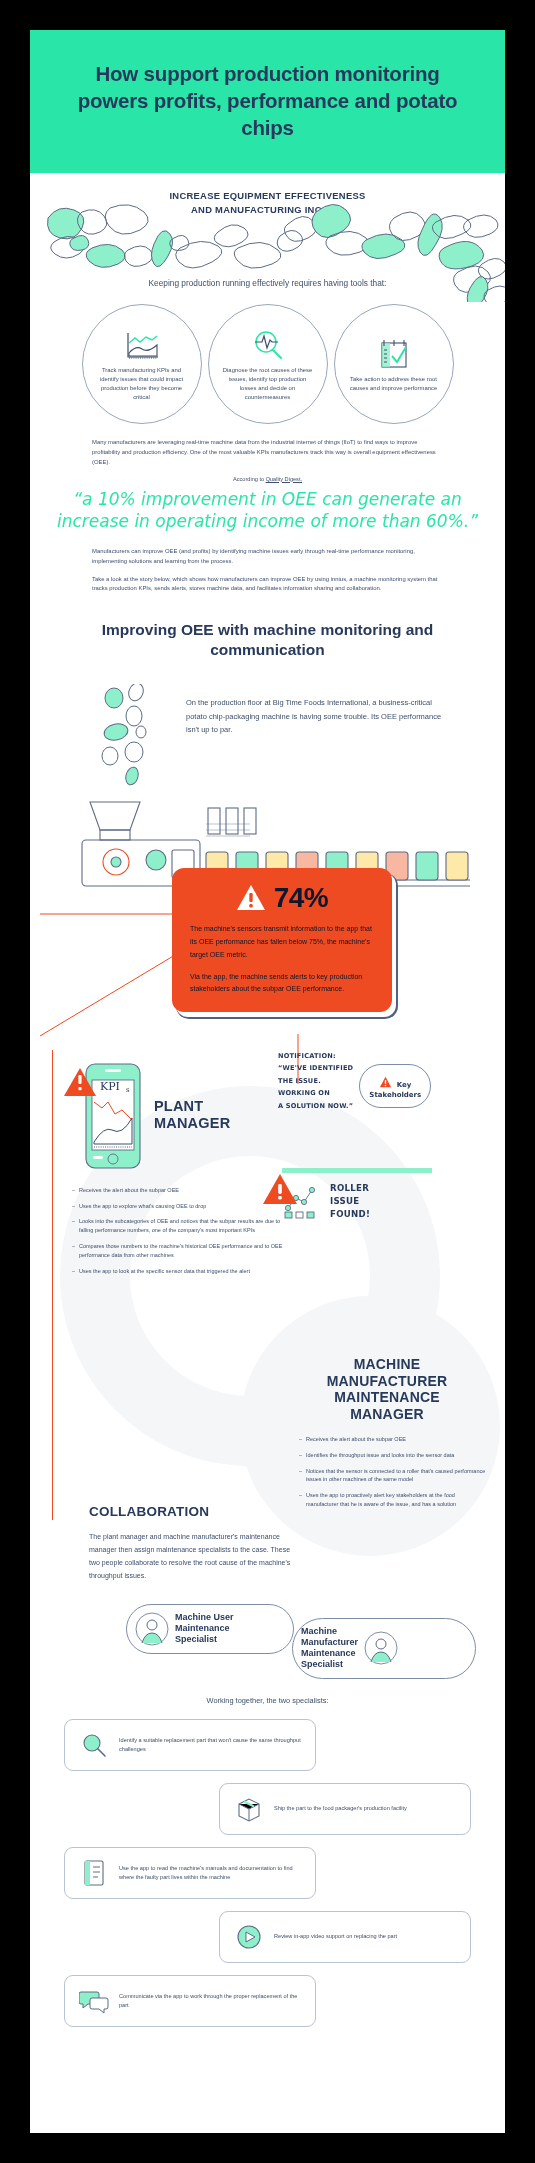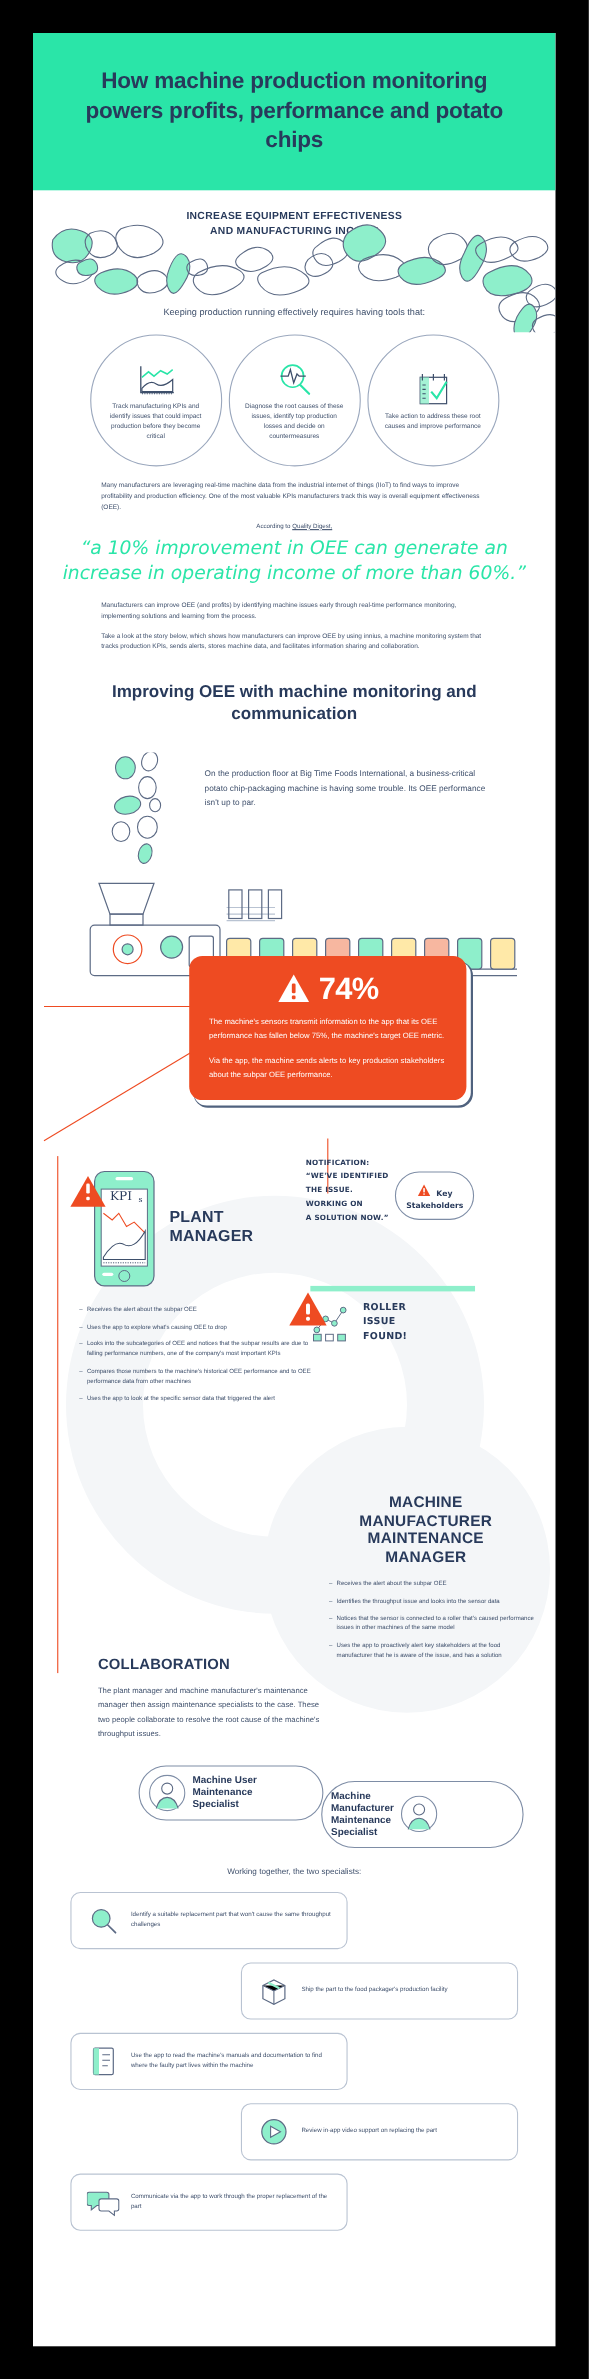--- a/index.html
+++ b/index.html
@@ -142,25 +142,25 @@
 
   
   .machine { position: relative; height: 92px; margin-top: 2px; }
   .machine svg { position: absolute; left: 0; top: 0; }
 
   
   .alertwrap { position: relative; }
   .alert-card {
     position: absolute;
     left: 142px; top: -18px;
-    width: 252px;
+    width: 220px;
     background: #EE4B22;
     border-radius: 12px;
     padding: 14px 18px 16px;
-    color: #ffffff;
+    color: #0f172a;
     box-shadow: 4px 5px 0 0 #ffffff, 5px 6px 0 1px #50627e;
   }
   .alert-top {
     display: flex; align-items: center; justify-content: center;
     gap: 8px; margin-bottom: 9px;
   }
   .alert-top .num { font-size: 28px; font-weight: 700; letter-spacing: -0.5px; }
   .alert-card p { font-size: 7px; line-height: 1.85; }
   .alert-card p + p { margin-top: 9px; }
 
@@ -241,21 +241,21 @@
     position: absolute; width: 1px; background: #EE4B22;
   }
 </style>
 </head>
 <body>
 
 <div class="page">
   <div class="sheet">
 
     <div class="hero">
-      <h1>How machine production monitoring powers profits, performance and potato chips</h1>
+      <h1>How support production monitoring powers profits, performance and potato chips</h1>
     </div>
 
     <div class="subhead">
       <div>INCREASE EQUIPMENT EFFECTIVENESS</div>
       <div>AND MANUFACTURING INCOME</div>
     </div>
 
     <div class="chipband">
       <svg width="475" height="112" viewBox="0 0 475 112">
         <g fill="none" stroke="#5d6b85" stroke-width="1">

